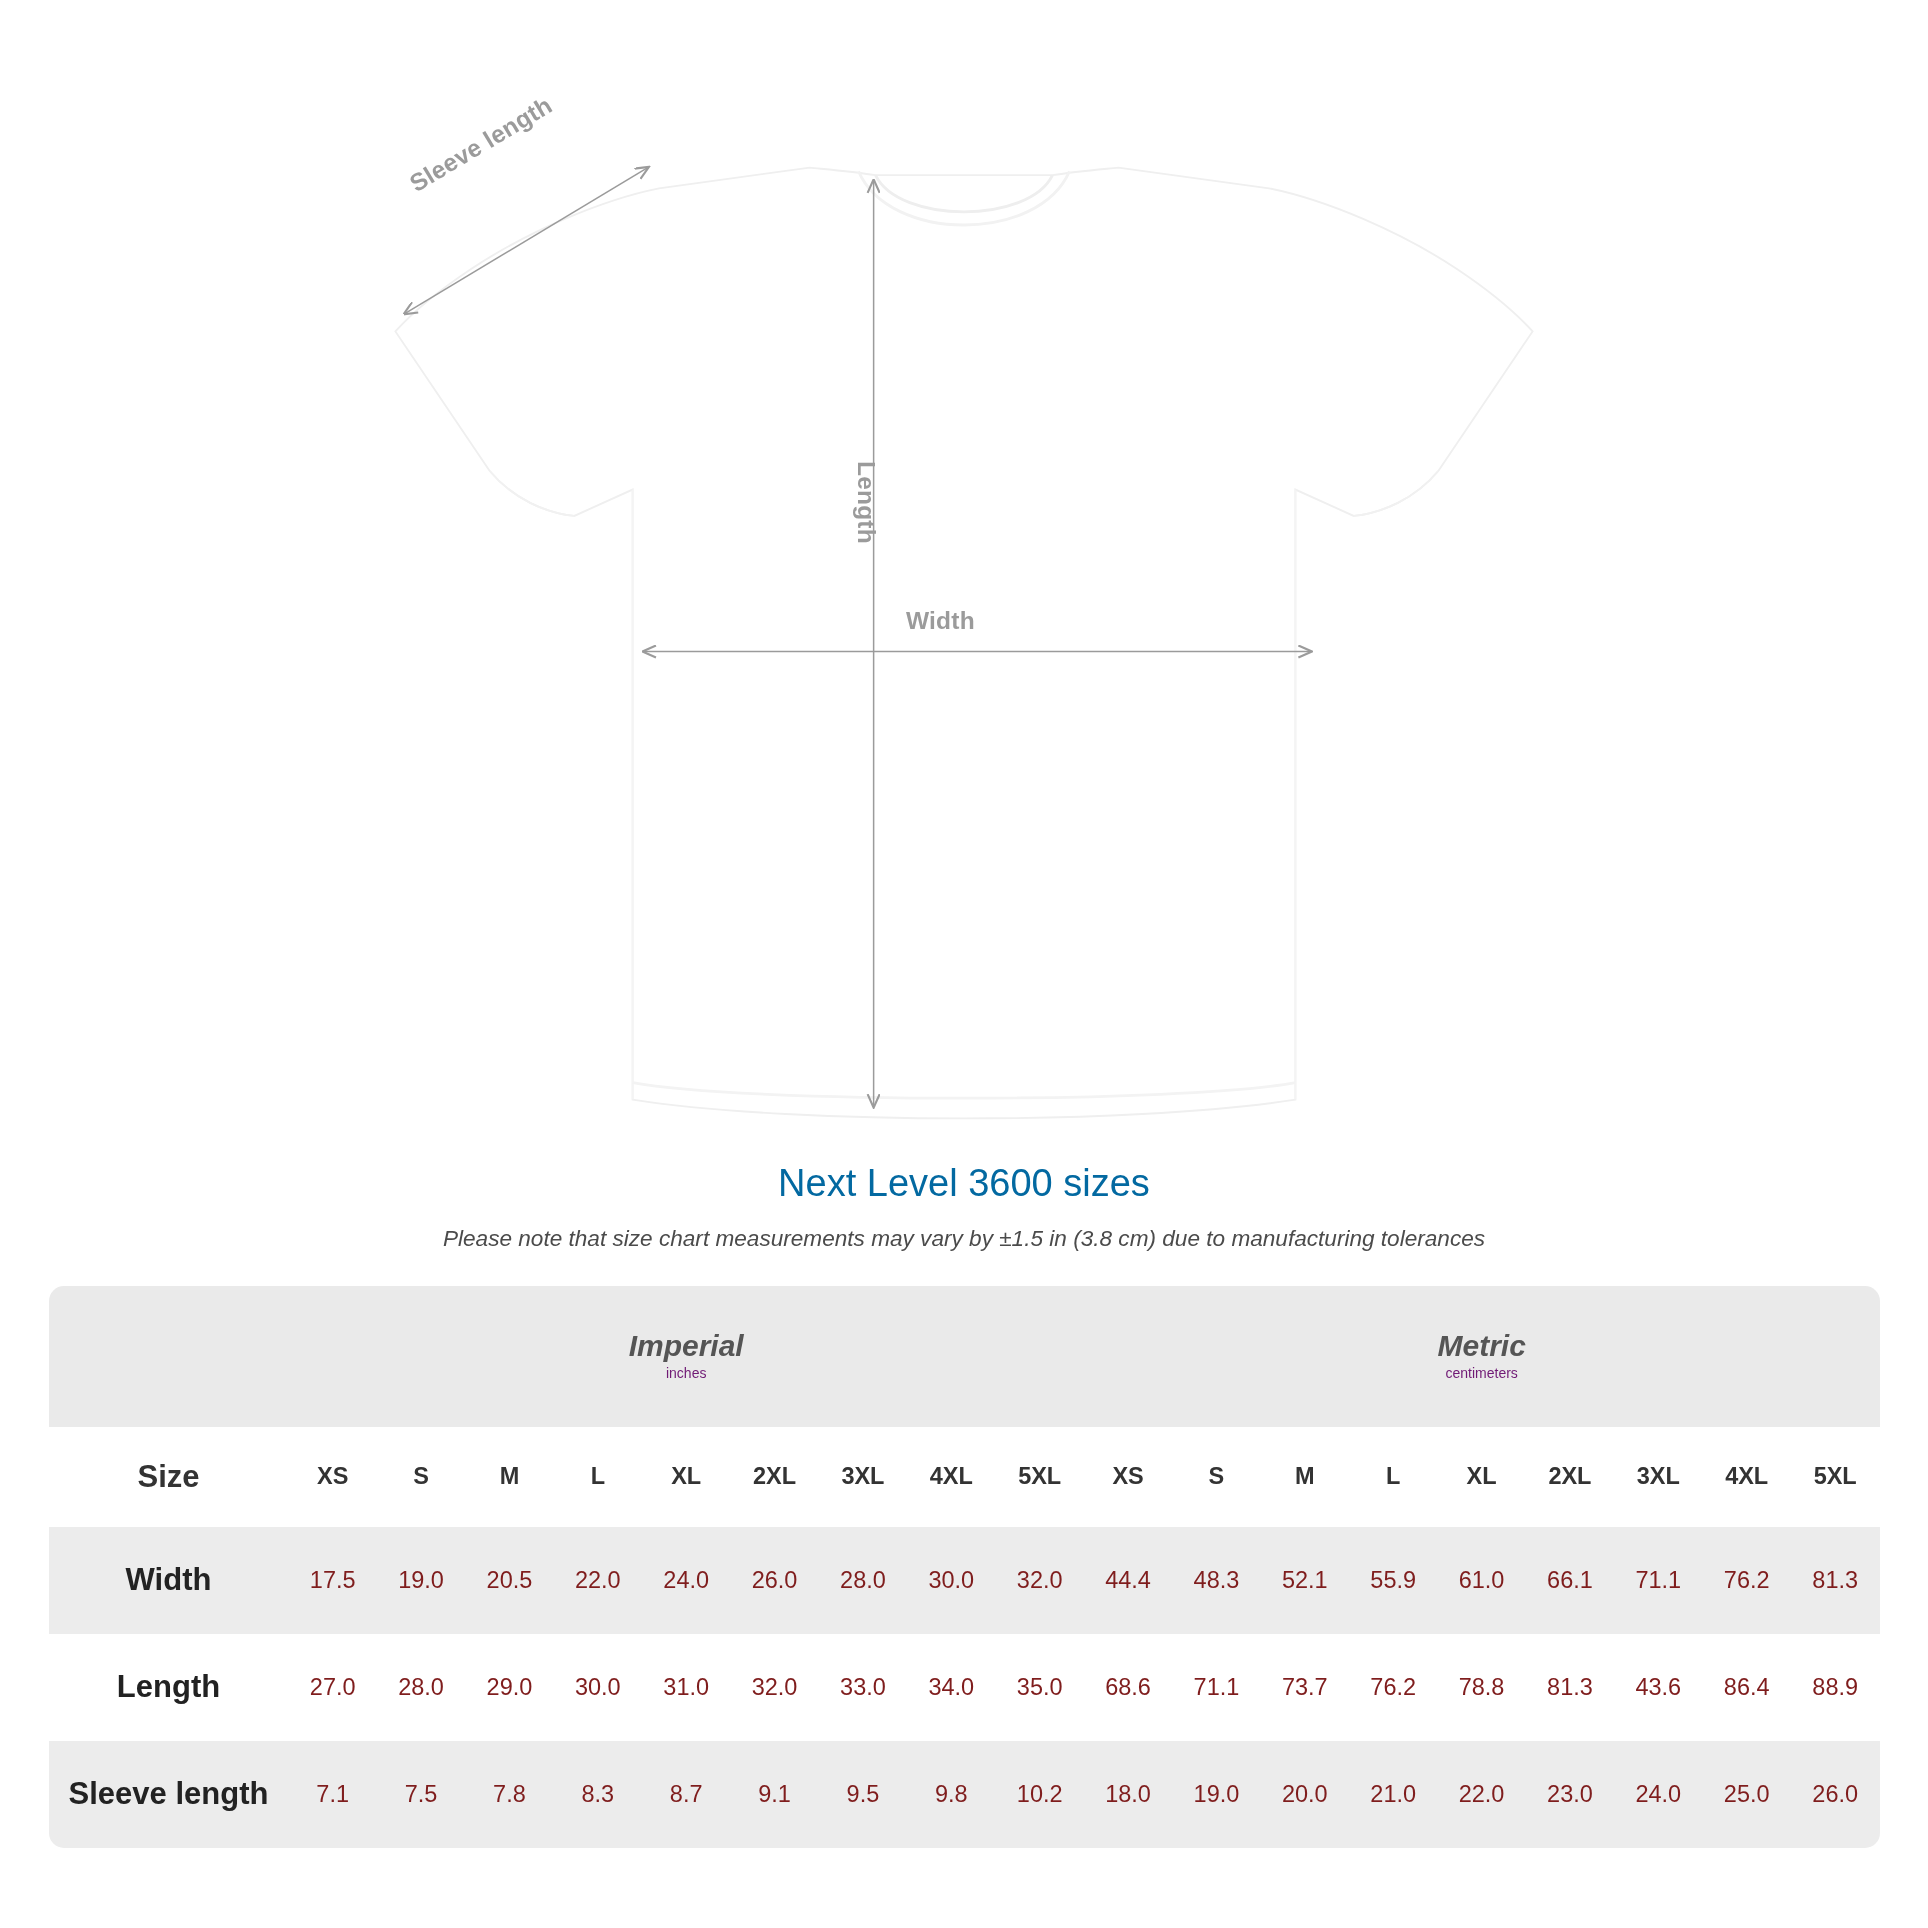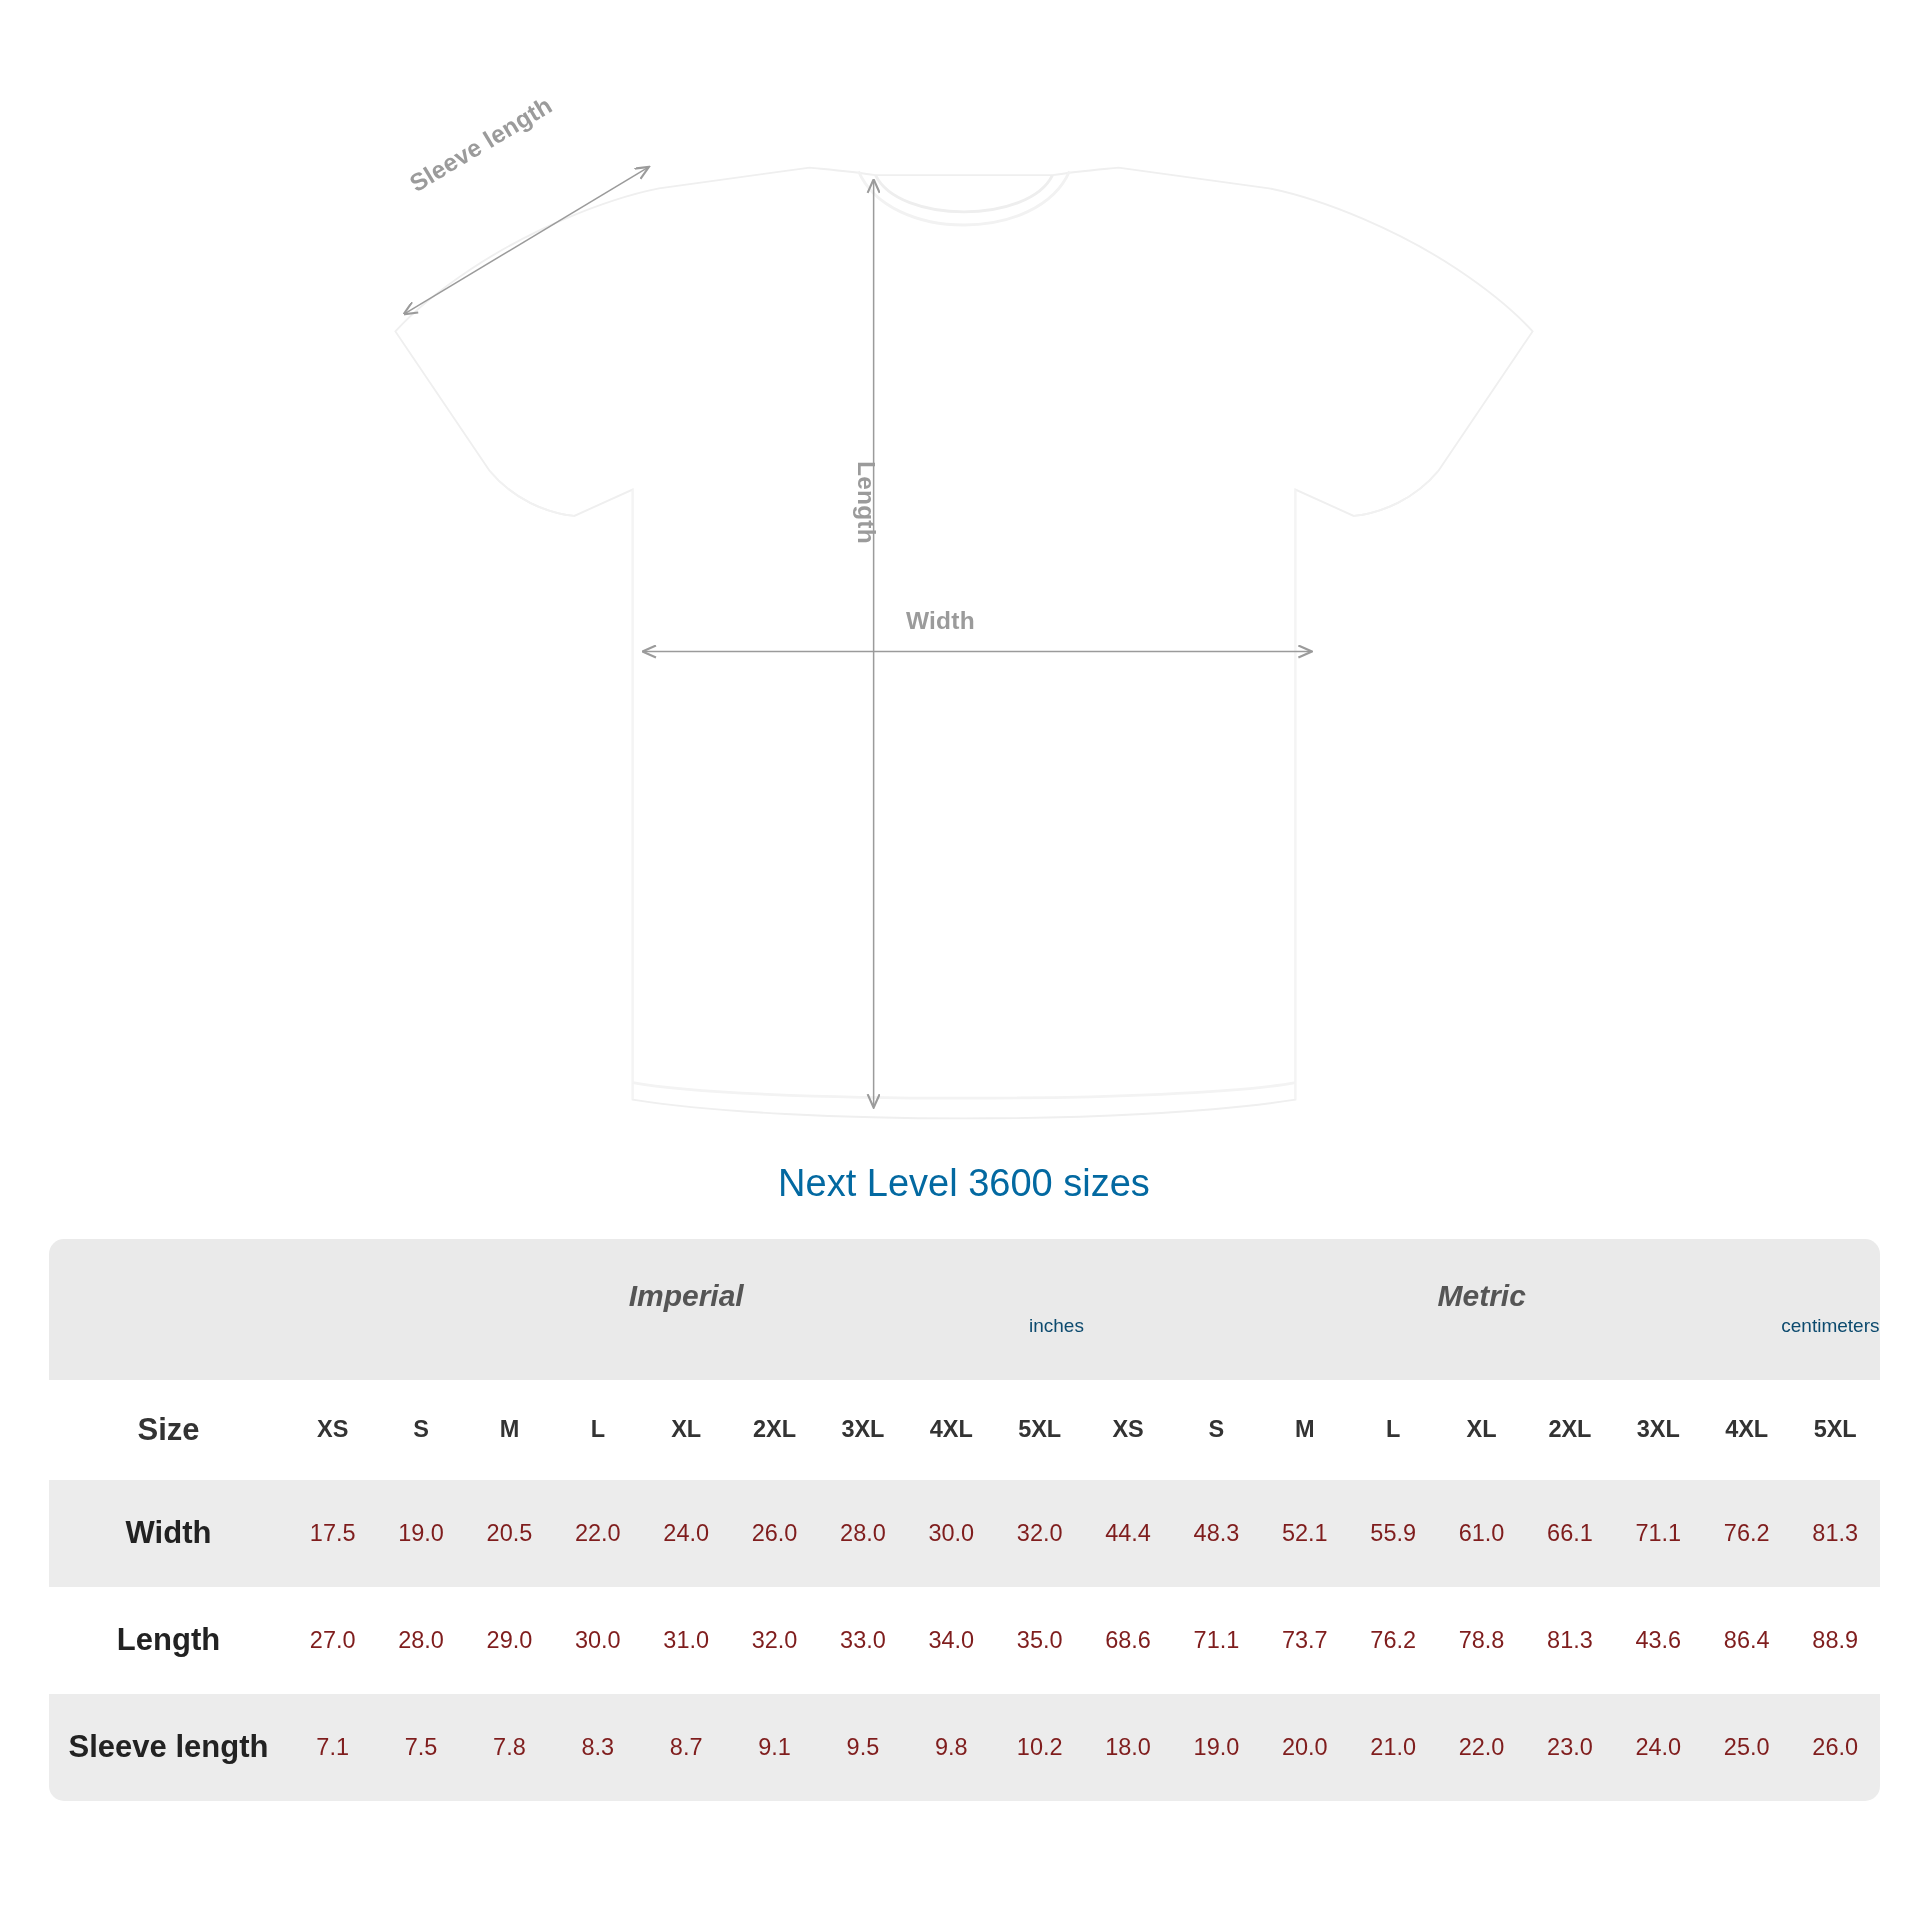--- a/index.html
+++ b/index.html
@@ -99,25 +99,24 @@
   }
   .unit-head .unit-name {
     font-size: 30px;
     font-weight: bold;
     font-style: italic;
     color: #555;
     display: block;
     line-height: 1.15;
   }
   .unit-head .unit-sub {
-    font-size: 19px;
-    color: #0c4a6e;
+    font-size: 14px;
+    color: #701a75;
     display: block;
     line-height: 1.4;
-    text-align: right;
   }
   .corner-cell {
     background: #eaeaea;
   }
   .corner-cell-tl {
     border-top-left-radius: 15px;
   }
   .corner-cell-tr {
     border-top-right-radius: 15px;
   }
@@ -212,20 +211,21 @@
       </g>
     </svg>
 
     <div class="dim-label" id="sleeve-label">Sleeve length</div>
     <div class="dim-label" id="length-label">Length</div>
     <div class="dim-label" id="width-label">Width</div>
   </div>
 
   <div class="title-block">
     <h1 class="chart-title">Next Level 3600 sizes</h1>
+    <p class="chart-note">Please note that size chart measurements may vary by ±1.5 in (3.8 cm) due to manufacturing tolerances</p>
   </div>
 
   <div class="table-wrap">
     <table class="size-table">
       <colgroup>
         <col style="width:240px">
         <col span="18">
       </colgroup>
       <tbody>
 

